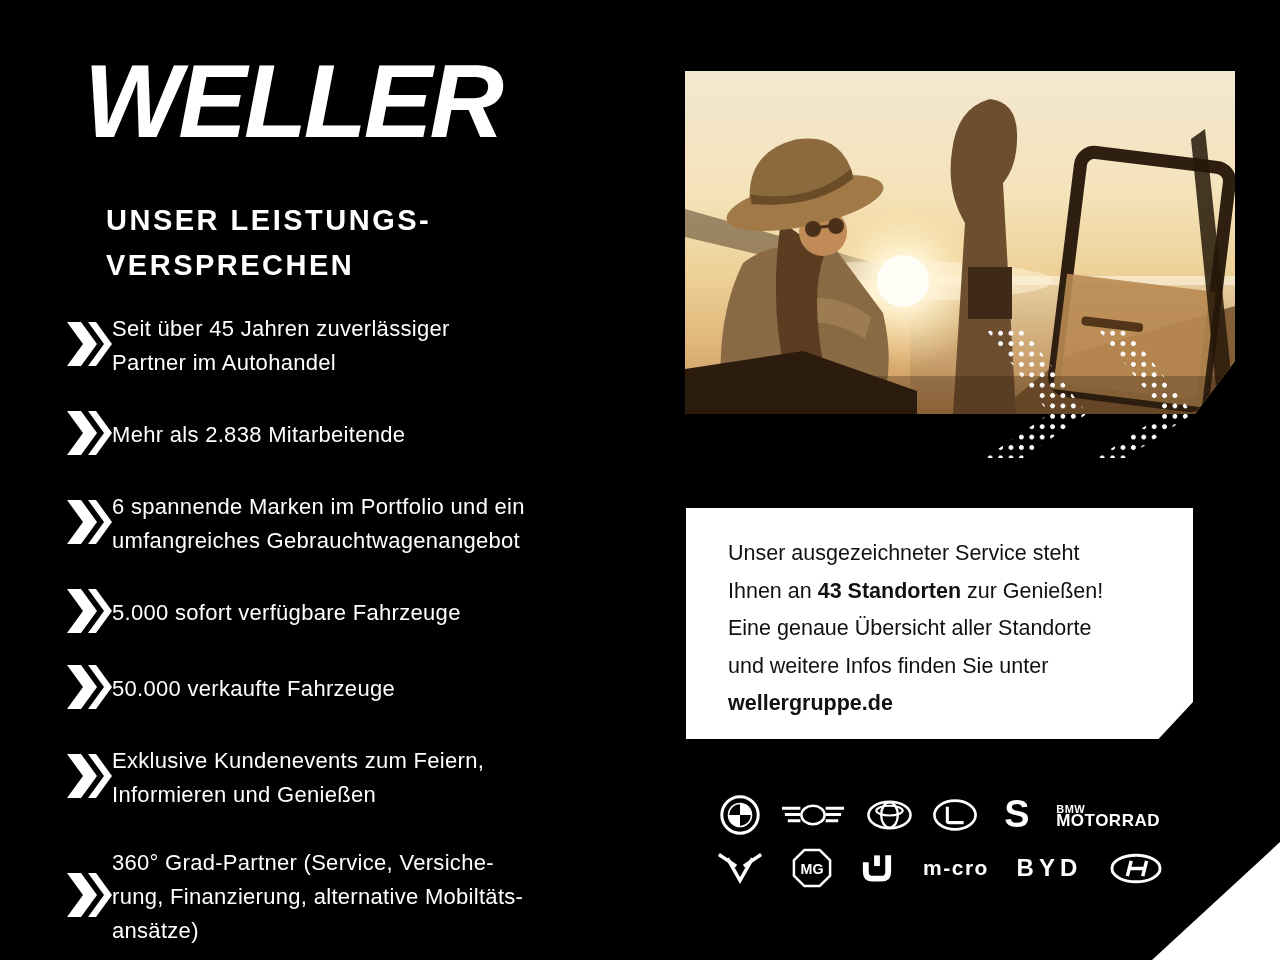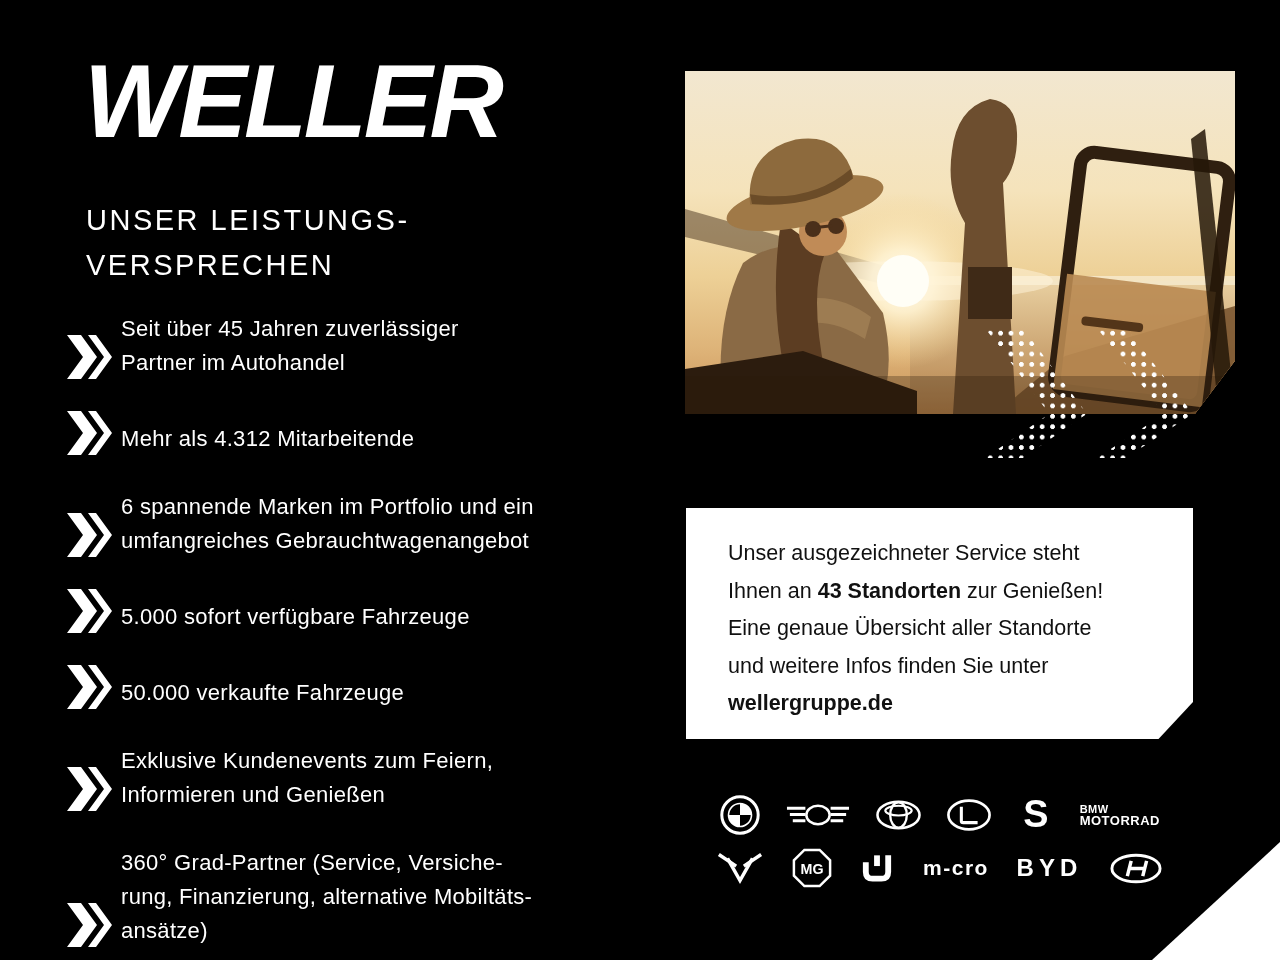--- a/index.html
+++ b/index.html
@@ -2,25 +2,25 @@
 <html><head>
 <meta charset="utf-8">
 <style>
   html,body{margin:0;padding:0;background:#000;}
   .stage{position:relative;width:1280px;height:960px;background:#000;overflow:hidden;
          font-family:"Liberation Sans",sans-serif;color:#fff;}
 
   
   .weller-logo{position:absolute;left:84px;top:50px;font-size:103px;font-weight:700;
                font-style:italic;letter-spacing:-3px;line-height:1;color:#fff;}
-  .promise-heading{position:absolute;left:86px;top:198px;font-size:29px;font-weight:400;
+  .promise-heading{position:absolute;left:106px;top:198px;font-size:29px;font-weight:700;
                    letter-spacing:2.5px;line-height:45px;white-space:pre-line;color:#fff;}
   .promise-list{position:absolute;left:66px;top:312px;width:570px;display:flex;
                 flex-direction:column;gap:34px;list-style:none;margin:0;padding:0;}
-  .promise-item{display:flex;gap:9px;align-items:flex-end;}
+  .promise-item{display:flex;gap:0;align-items:center;}
   .promise-item .chev{flex:none;width:46px;height:46px;margin-top:-4px;}
   .promise-item .txt{font-size:22px;line-height:34px;letter-spacing:.3px;
                      white-space:pre-line;color:#fff;}
 
   
   .hero{position:absolute;left:685px;top:71px;width:550px;height:343px;
         clip-path:polygon(0 0,100% 0,100% 84.5%,92.7% 100%,0 100%);
         background:linear-gradient(180deg,#f1e6cf 0%,#f5e3bb 35%,#edd096 58%,#ddb277 80%,#c3control 100%,#c99257 100%);}
   .hero svg{display:block;width:100%;height:100%;}
 
@@ -44,21 +44,21 @@
 
   
   .brands-row{position:absolute;display:flex;align-items:center;
               justify-content:space-between;}
   .row1{left:720px;top:793px;width:440px;height:44px;}
   .row2{left:716px;top:847px;width:446px;height:42px;}
   .brand{flex:none;display:flex;align-items:center;}
   .brand svg{display:block;}
   .wordmark{color:#fff;font-weight:700;}
   .bmw-motorrad{font-size:11px;line-height:12px;letter-spacing:.5px;}
-  .bmw-motorrad .l2{font-size:13px;}
+  .bmw-motorrad .l2{font-size:17px;}
   .micro-word{font-size:21px;letter-spacing:1.5px;}
   .byd-word{font-size:24px;letter-spacing:5px;}
 
   
   .corner{position:absolute;left:1152px;top:842px;width:128px;height:118px;background:#fff;
           clip-path:polygon(100% 0,100% 100%,0 100%);}
 </style>
 </head>
 <body>
 
@@ -75,21 +75,21 @@
         <path d="M22 1 H30 L46 23 L30 45 H22 L38 23 Z" fill="#fff"></path>
       </svg>
       <span class="txt">Seit über 45 Jahren zuverlässiger
 Partner im Autohandel</span>
     </li>
     <li class="promise-item">
       <svg class="chev" viewBox="0 0 46 46">
         <path d="M1 1 H15 L31 23 L15 45 H1 L17 23 Z" fill="#fff"></path>
         <path d="M22 1 H30 L46 23 L30 45 H22 L38 23 Z" fill="#fff"></path>
       </svg>
-      <span class="txt">Mehr als 4.312 Mitarbeitende</span>
+      <span class="txt">Mehr als 2.838 Mitarbeitende</span>
     </li>
     <li class="promise-item">
       <svg class="chev" viewBox="0 0 46 46">
         <path d="M1 1 H15 L31 23 L15 45 H1 L17 23 Z" fill="#fff"></path>
         <path d="M22 1 H30 L46 23 L30 45 H22 L38 23 Z" fill="#fff"></path>
       </svg>
       <span class="txt">6 spannende Marken im Portfolio und ein
 umfangreiches Gebrauchtwagenangebot</span>
     </li>
     <li class="promise-item">

